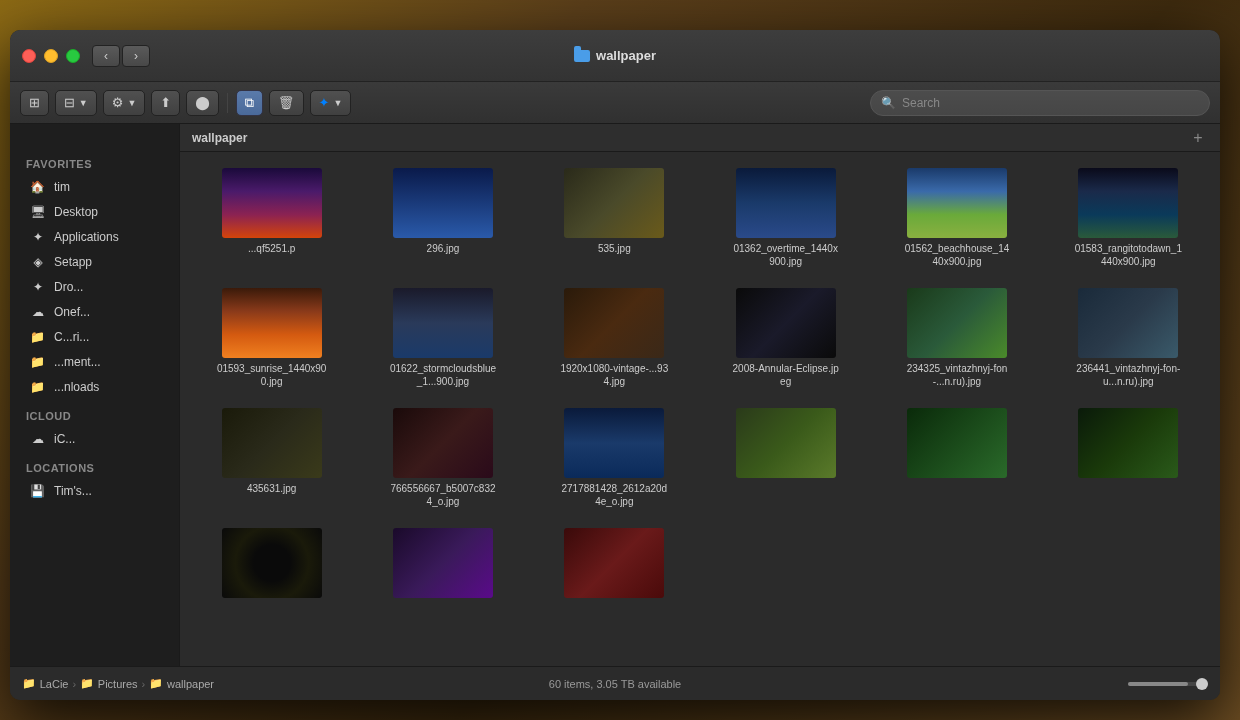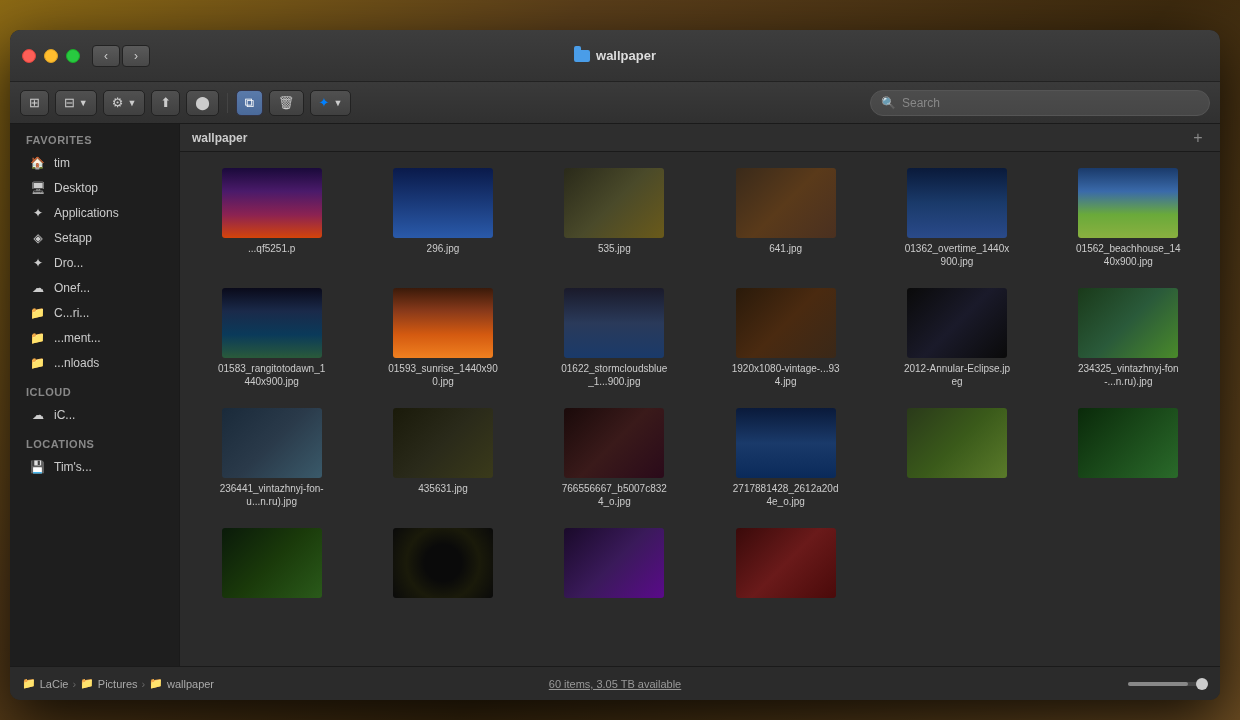--- a/index.html
+++ b/index.html
@@ -193,21 +193,21 @@
       overflow: hidden;
     }
 
     
     .sidebar {
       width: 170px;
       background: rgba(30,30,30,0.95);
       border-right: 1px solid #1a1a1a;
       flex-shrink: 0;
       overflow-y: auto;
-      padding: 0 0;
+      padding: 24px 0;
     }
 
     .sidebar-section-title {
       color: #888;
       font-size: 11px;
       font-weight: 600;
       padding: 10px 16px 4px;
       text-transform: uppercase;
       letter-spacing: 0.5px;
     }
@@ -328,21 +328,20 @@
     .breadcrumb-sep {
       color: #666;
     }
 
     .status-text {
       color: #999;
       font-size: 11px;
       position: absolute;
       left: 50%;
       transform: translateX(-50%);
-      text-decoration: underline;
     }
 
     .slider-container {
       display: flex;
       align-items: center;
       gap: 6px;
     }
 
     .slider-track {
       width: 80px;
@@ -573,24 +572,20 @@
           </div>
           <div class="file-item">
             <div class="file-thumb thumb-ocean"></div>
             <div class="file-name">296.jpg</div>
           </div>
           <div class="file-item">
             <div class="file-thumb thumb-storm"></div>
             <div class="file-name">535.jpg</div>
           </div>
           <div class="file-item">
-            <div class="file-thumb thumb-texture"></div>
-            <div class="file-name">641.jpg</div>
-          </div>
-          <div class="file-item">
             <div class="file-thumb thumb-blue"></div>
             <div class="file-name">01362_overtime_1440x900.jpg</div>
           </div>
           <div class="file-item">
             <div class="file-thumb thumb-beach"></div>
             <div class="file-name">01562_beachhouse_1440x900.jpg</div>
           </div>
           <div class="file-item">
             <div class="file-thumb thumb-rangitoto"></div>
             <div class="file-name">01583_rangitotodawn_1440x900.jpg</div>
@@ -602,21 +597,21 @@
           <div class="file-item">
             <div class="file-thumb thumb-stormcloud"></div>
             <div class="file-name">01622_stormcloudsblue_1...900.jpg</div>
           </div>
           <div class="file-item">
             <div class="file-thumb thumb-vintage"></div>
             <div class="file-name">1920x1080-vintage-...934.jpg</div>
           </div>
           <div class="file-item">
             <div class="file-thumb thumb-annular"></div>
-            <div class="file-name">2012-Annular-Eclipse.jpeg</div>
+            <div class="file-name">2008-Annular-Eclipse.jpeg</div>
           </div>
           <div class="file-item">
             <div class="file-thumb thumb-vintazhn1"></div>
             <div class="file-name">234325_vintazhnyj-fon-...n.ru).jpg</div>
           </div>
           <div class="file-item">
             <div class="file-thumb thumb-vintazhn2"></div>
             <div class="file-name">236441_vintazhnyj-fon-u...n.ru).jpg</div>
           </div>
           <div class="file-item">

